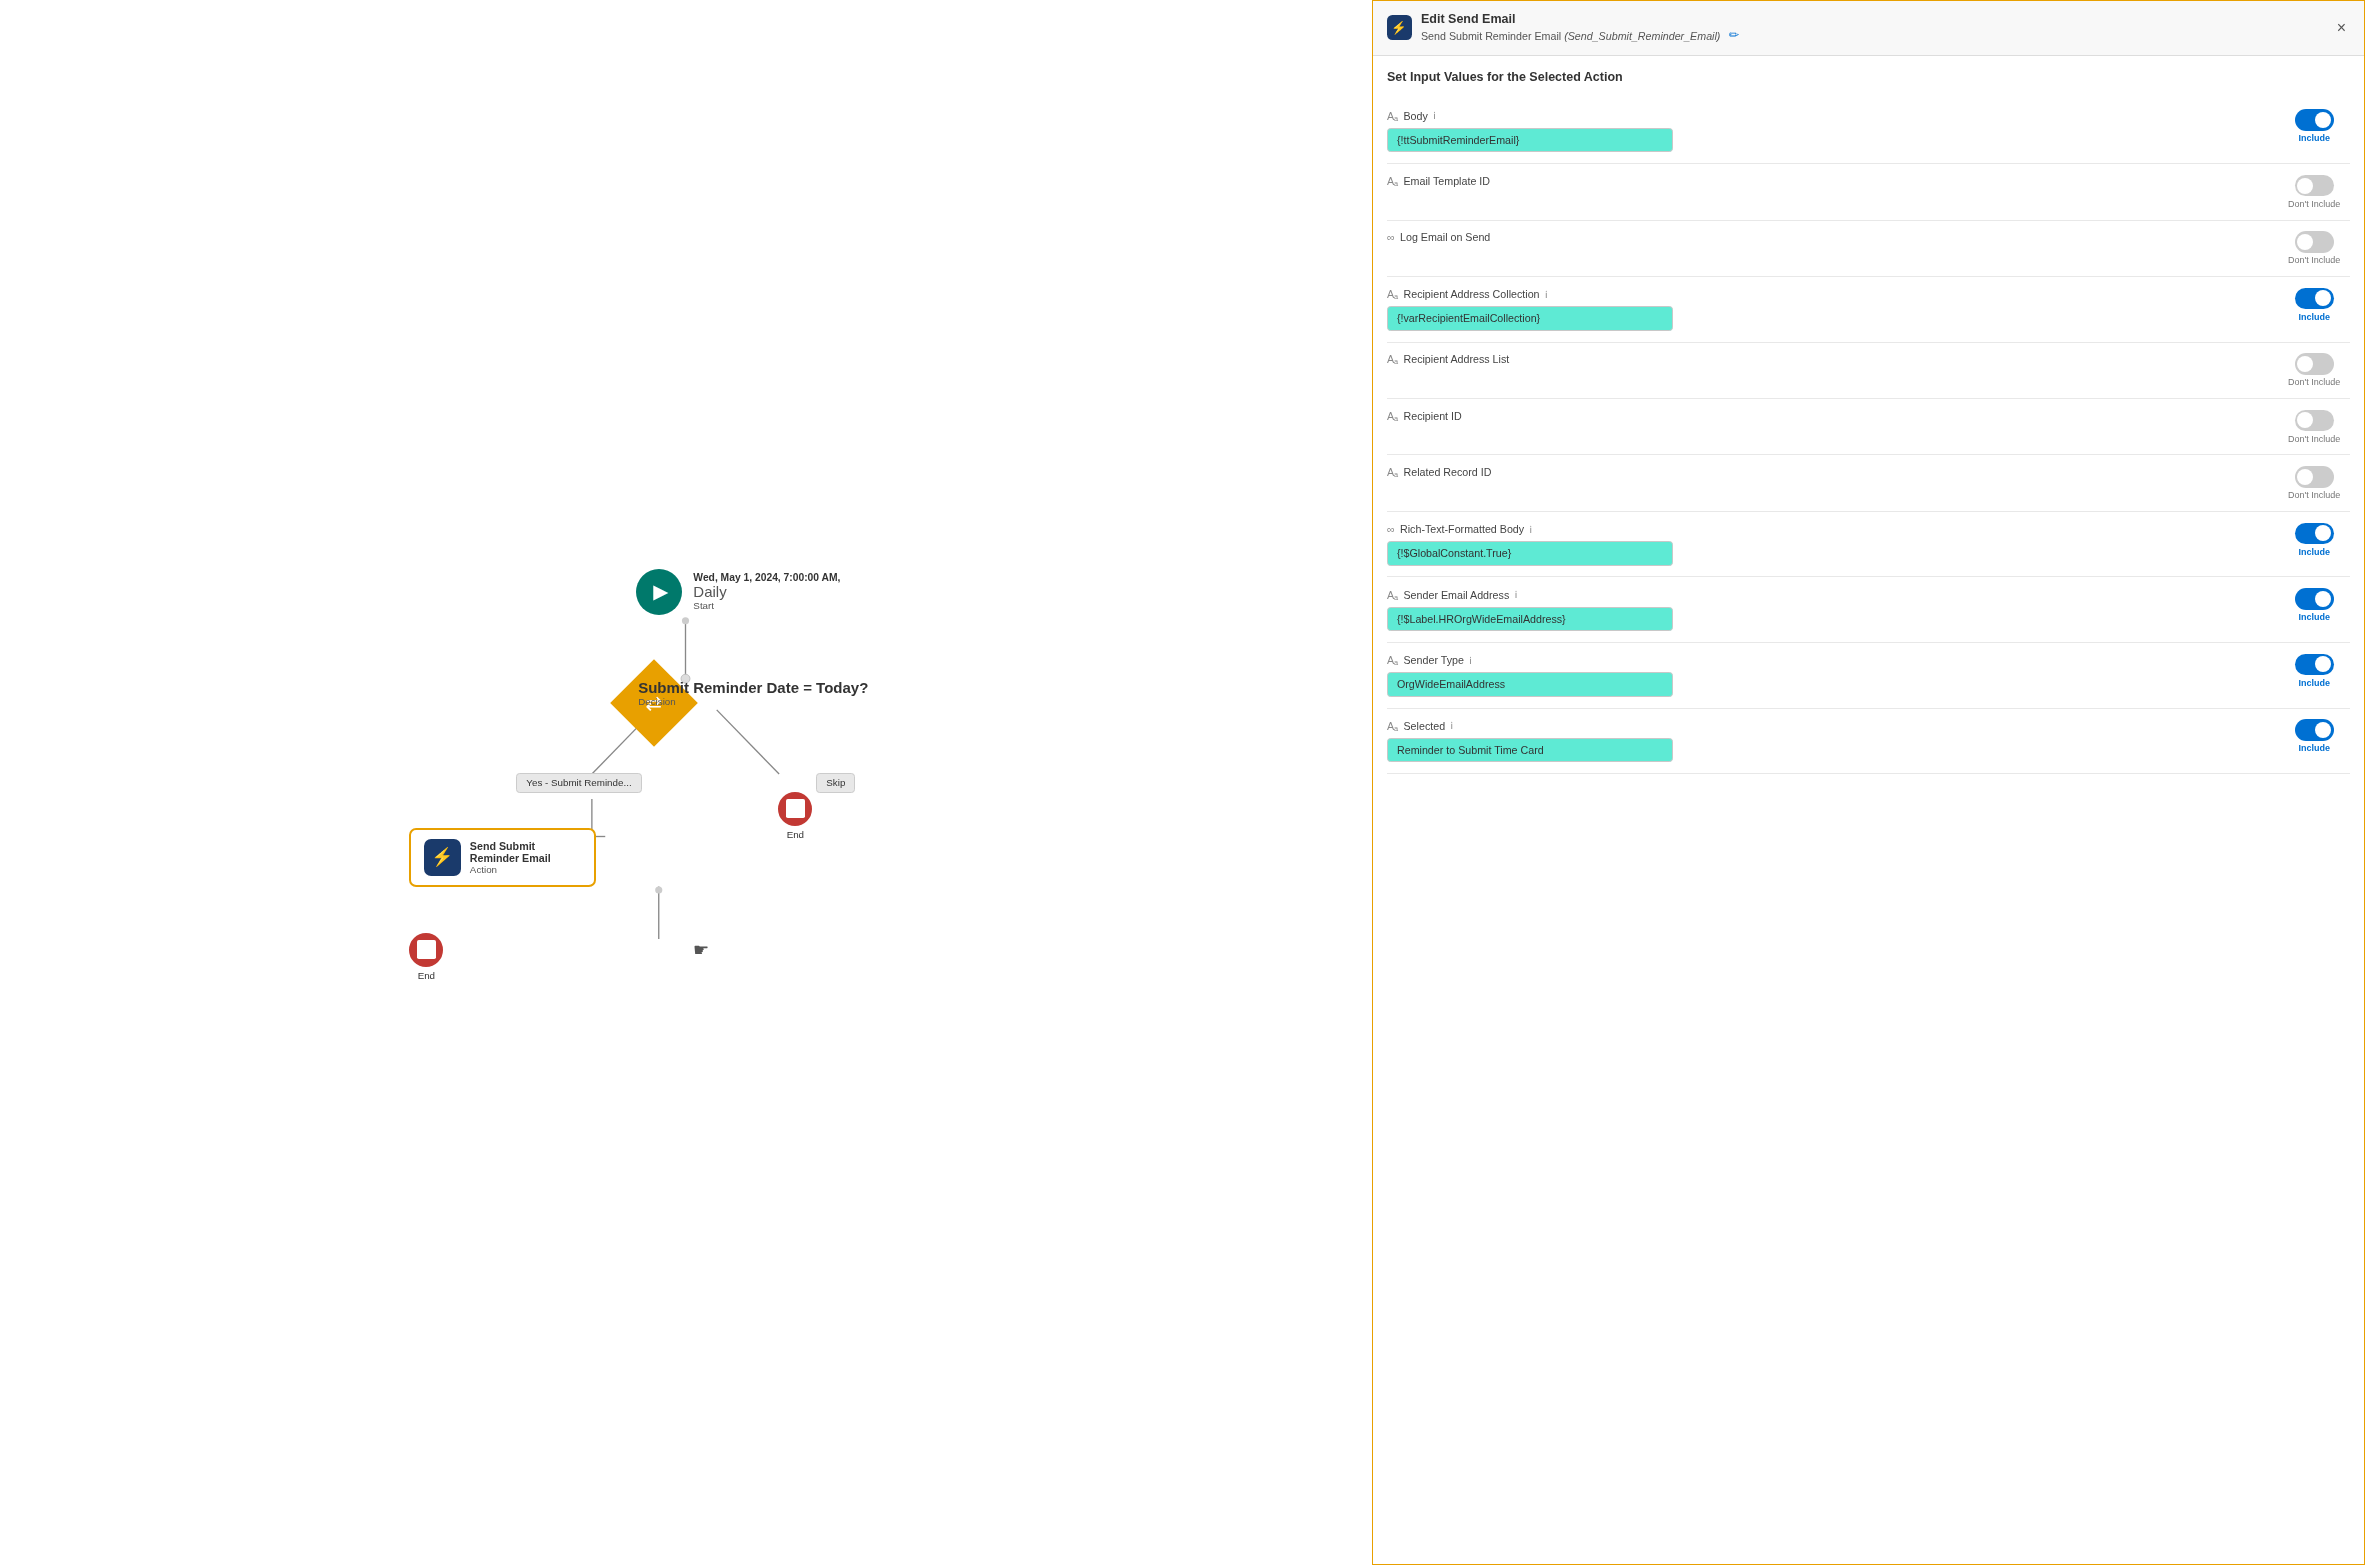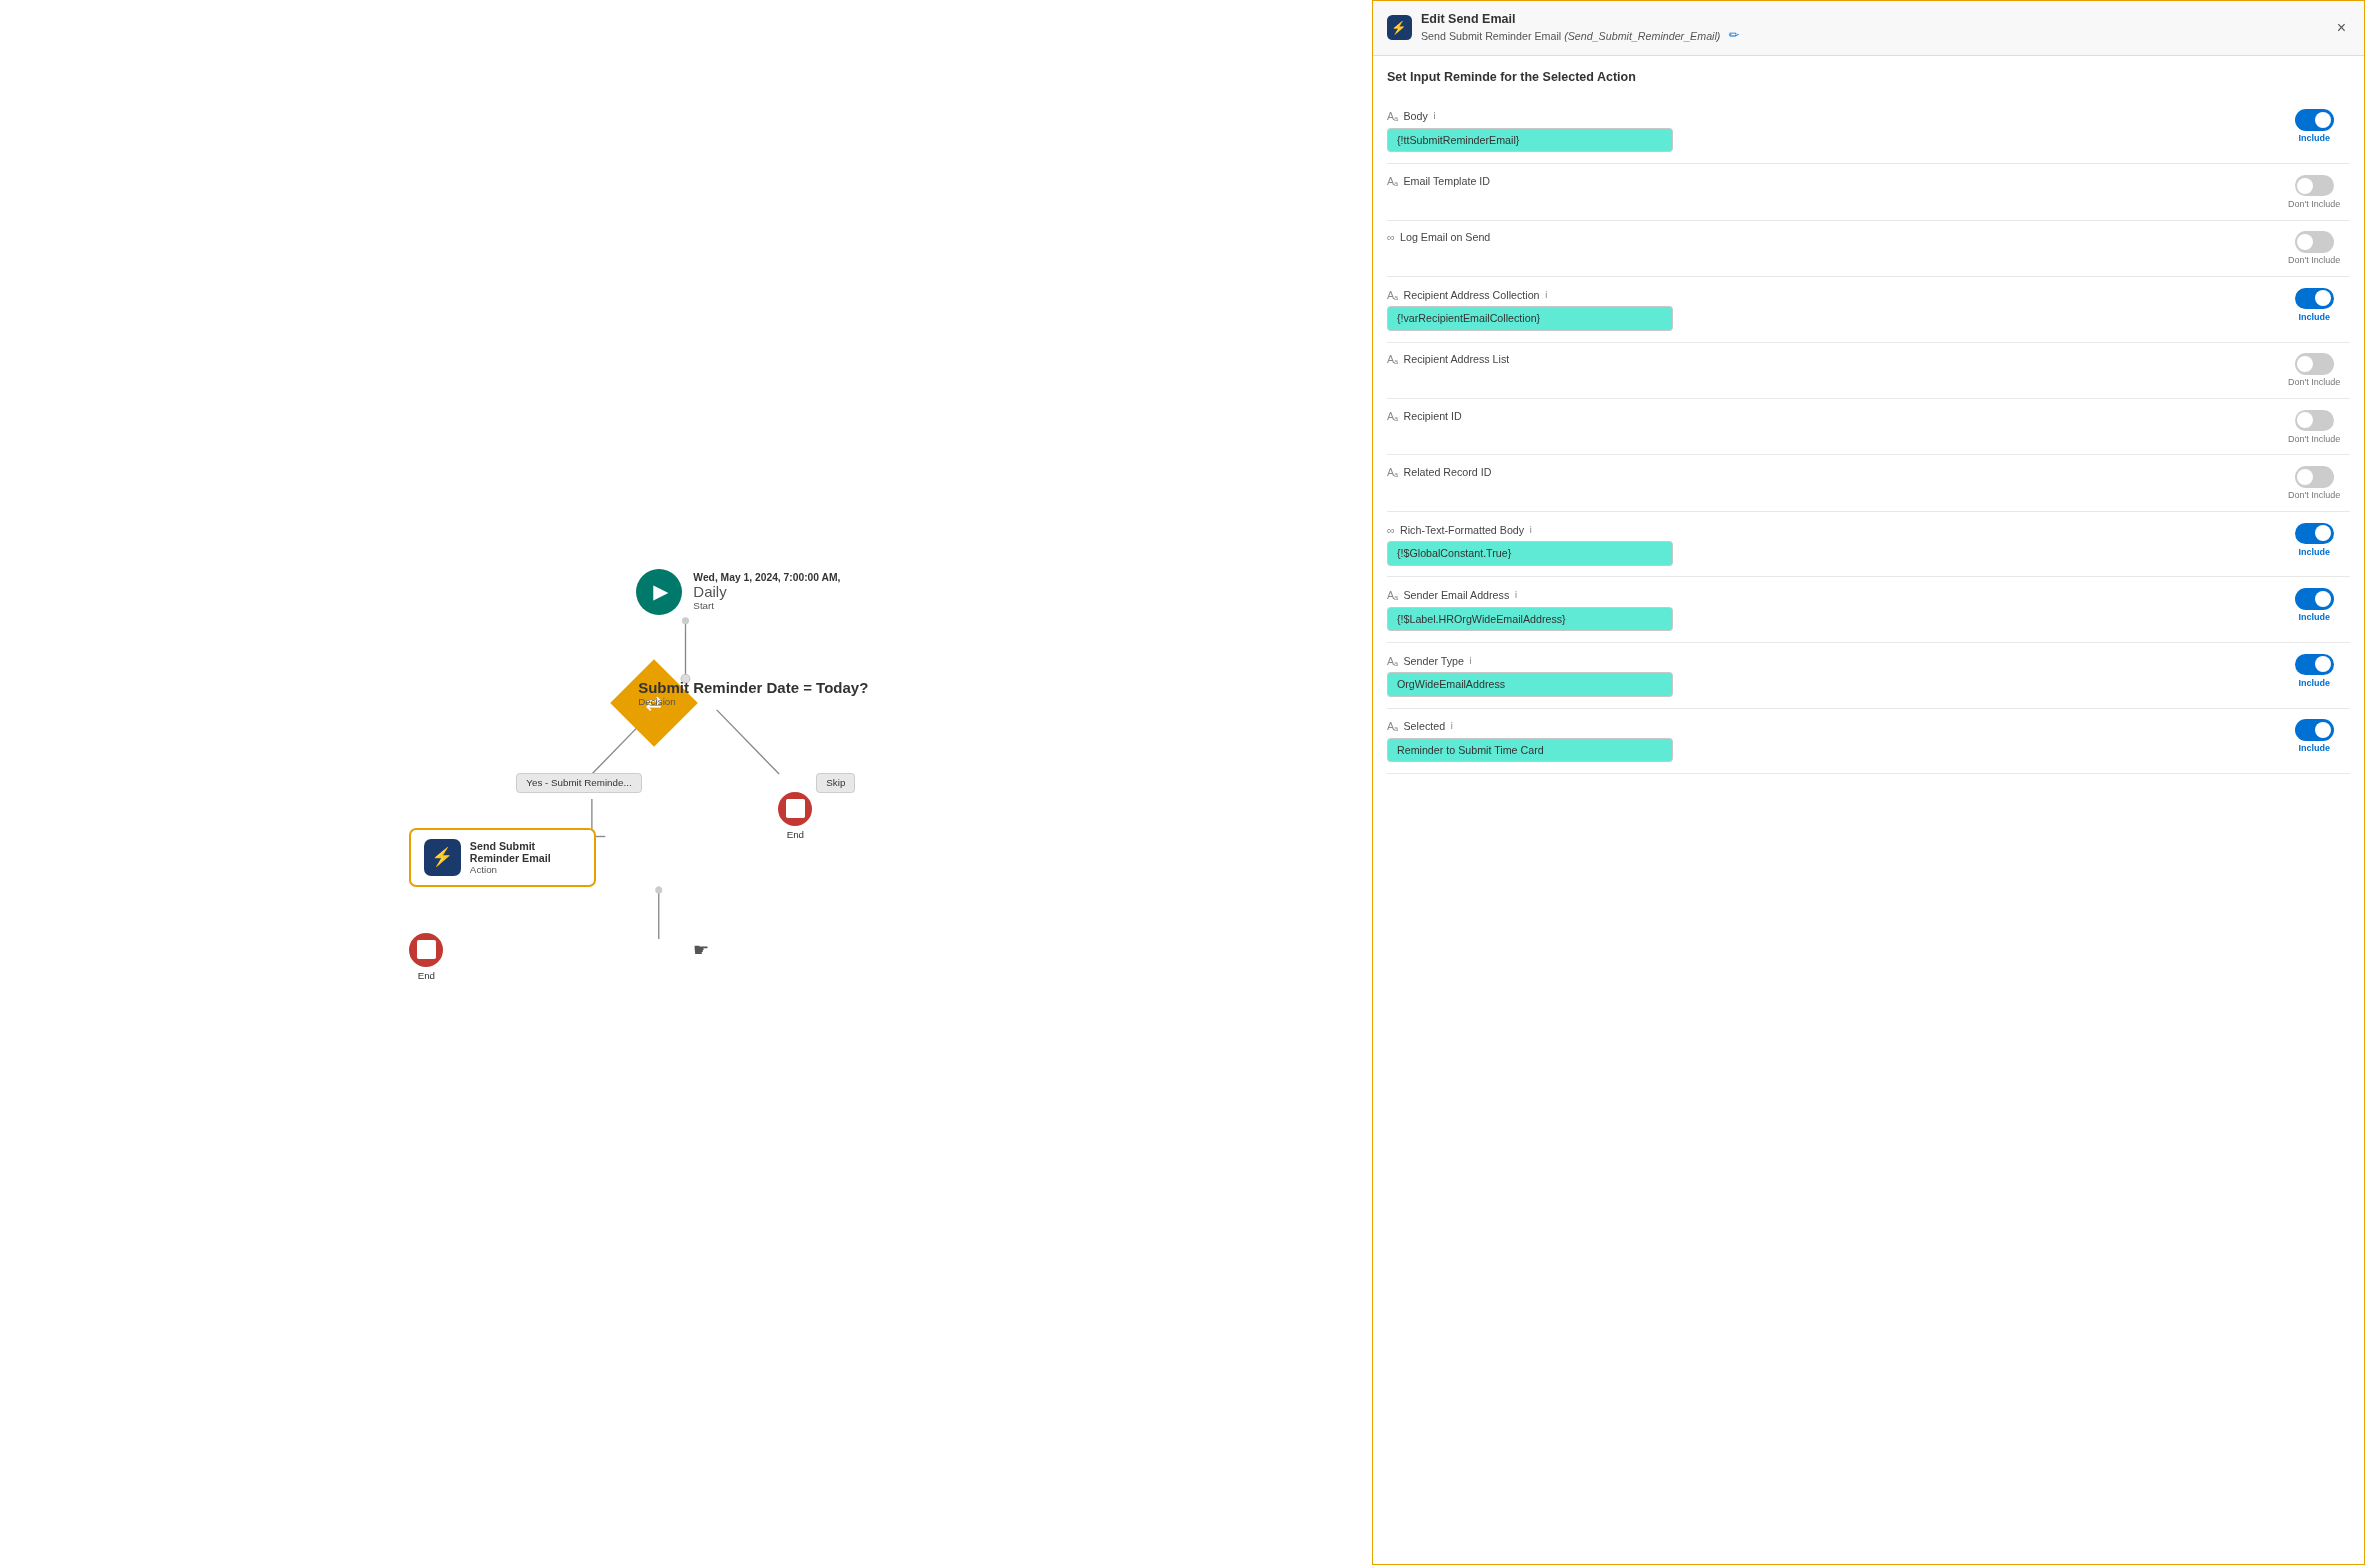--- a/index.html
+++ b/index.html
@@ -280,21 +280,21 @@
       gap: 10.7px;
     }
 
     .field-left {
       flex: 1;
       min-width: 0;
     }
 
     .field-label-row {
       display: flex;
-      align-items: flex-end;
+      align-items: center;
       gap: 5.4px;
       margin-bottom: 5.4px;
     }
 
     .field-type-icon {
       color: #888;
       font-size: 10.7px;
     }
 
     .field-label {
@@ -479,21 +479,21 @@
           <span>Send Submit Reminder Email</span>
           <span class="italic-text">(Send_Submit_Reminder_Email)</span>
           <button class="edit-pencil-btn">✏</button>
         </div>
       </div>
     </div>
     <button class="close-btn">×</button>
   </div>
 
   <div class="panel-body">
-    <div class="section-title">Set Input Reminde for the Selected Action</div>
+    <div class="section-title">Set Input Values for the Selected Action</div>
 
     <div id="fields-container">
         <div class="field-row">
     <div class="field-left">
       <div class="field-label-row">
         <span class="field-type-icon">Aₐ</span>
         <span class="field-label">Body</span>
         <span class="info-icon">ℹ</span>
       </div>
       <input class="field-input" type="text" value="{!ttSubmitReminderEmail}" readonly="" style="">

